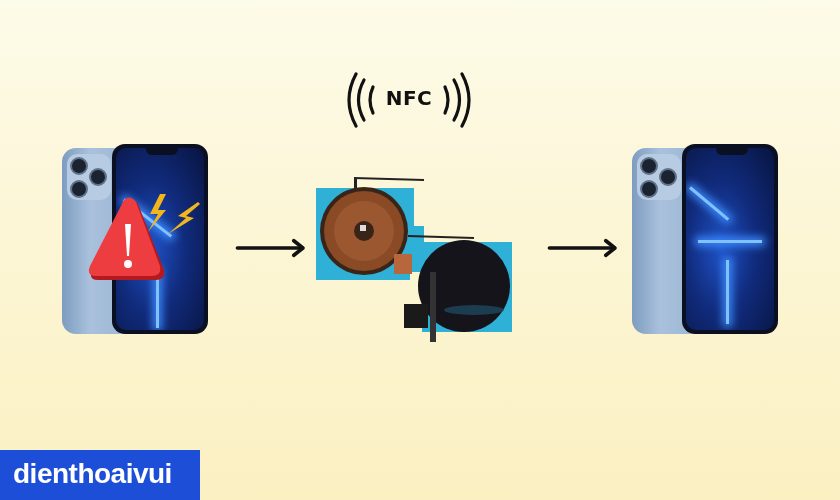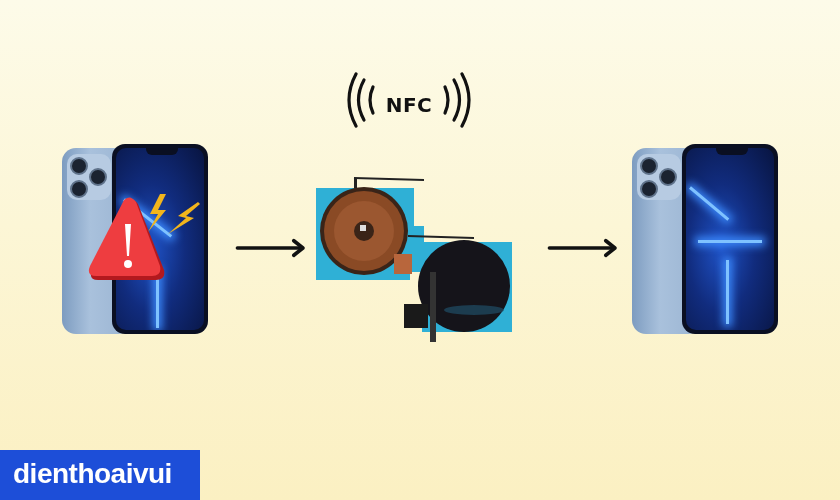--- a/index.html
+++ b/index.html
@@ -3,21 +3,21 @@
 <meta charset="utf-8">
 <style>
   html,body{margin:0;padding:0;}
   body{width:840px;height:500px;overflow:hidden;position:relative;
     background:linear-gradient(180deg,#fdfbe9 0%,#fcf6d6 45%,#fbf0c2 100%);
     font-family:"Liberation Sans",sans-serif;}
   .abs{position:absolute;}
   
   .nfc{left:344px;top:70px;width:130px;height:60px;}
   .nfc-text{position:absolute;left:0;right:0;top:16px;text-align:center;
-    font-weight:bold;font-size:20px;color:#111;letter-spacing:0.5px;font-family:"DejaVu Sans",sans-serif;margin-top:7px;}
+    font-weight:bold;font-size:20px;color:#111;letter-spacing:0.5px;font-family:"DejaVu Sans",sans-serif;}
   
   .phone{width:148px;height:192px;}
   .phone-back{position:absolute;left:0;top:6px;width:70px;height:186px;border-radius:14px;
     background:linear-gradient(90deg,#7d9cc0 0%,#a9c1dc 40%,#9ab4d2 100%);}
   .cam-block{position:absolute;left:5px;top:6px;width:44px;height:46px;border-radius:10px;background:#b7cbe2;}
   .lens{position:absolute;width:14px;height:14px;border-radius:50%;background:#1b2330;border:2px solid #5f728a;}
   .phone-front{position:absolute;left:50px;top:2px;width:96px;height:190px;border-radius:13px;
     background:#0a0f22;}
   .screen{position:absolute;left:4px;top:4px;right:4px;bottom:4px;border-radius:10px;overflow:hidden;
     background:radial-gradient(ellipse at 40% 55%,#1f52c6 0%,#112c7e 45%,#081440 100%);}

